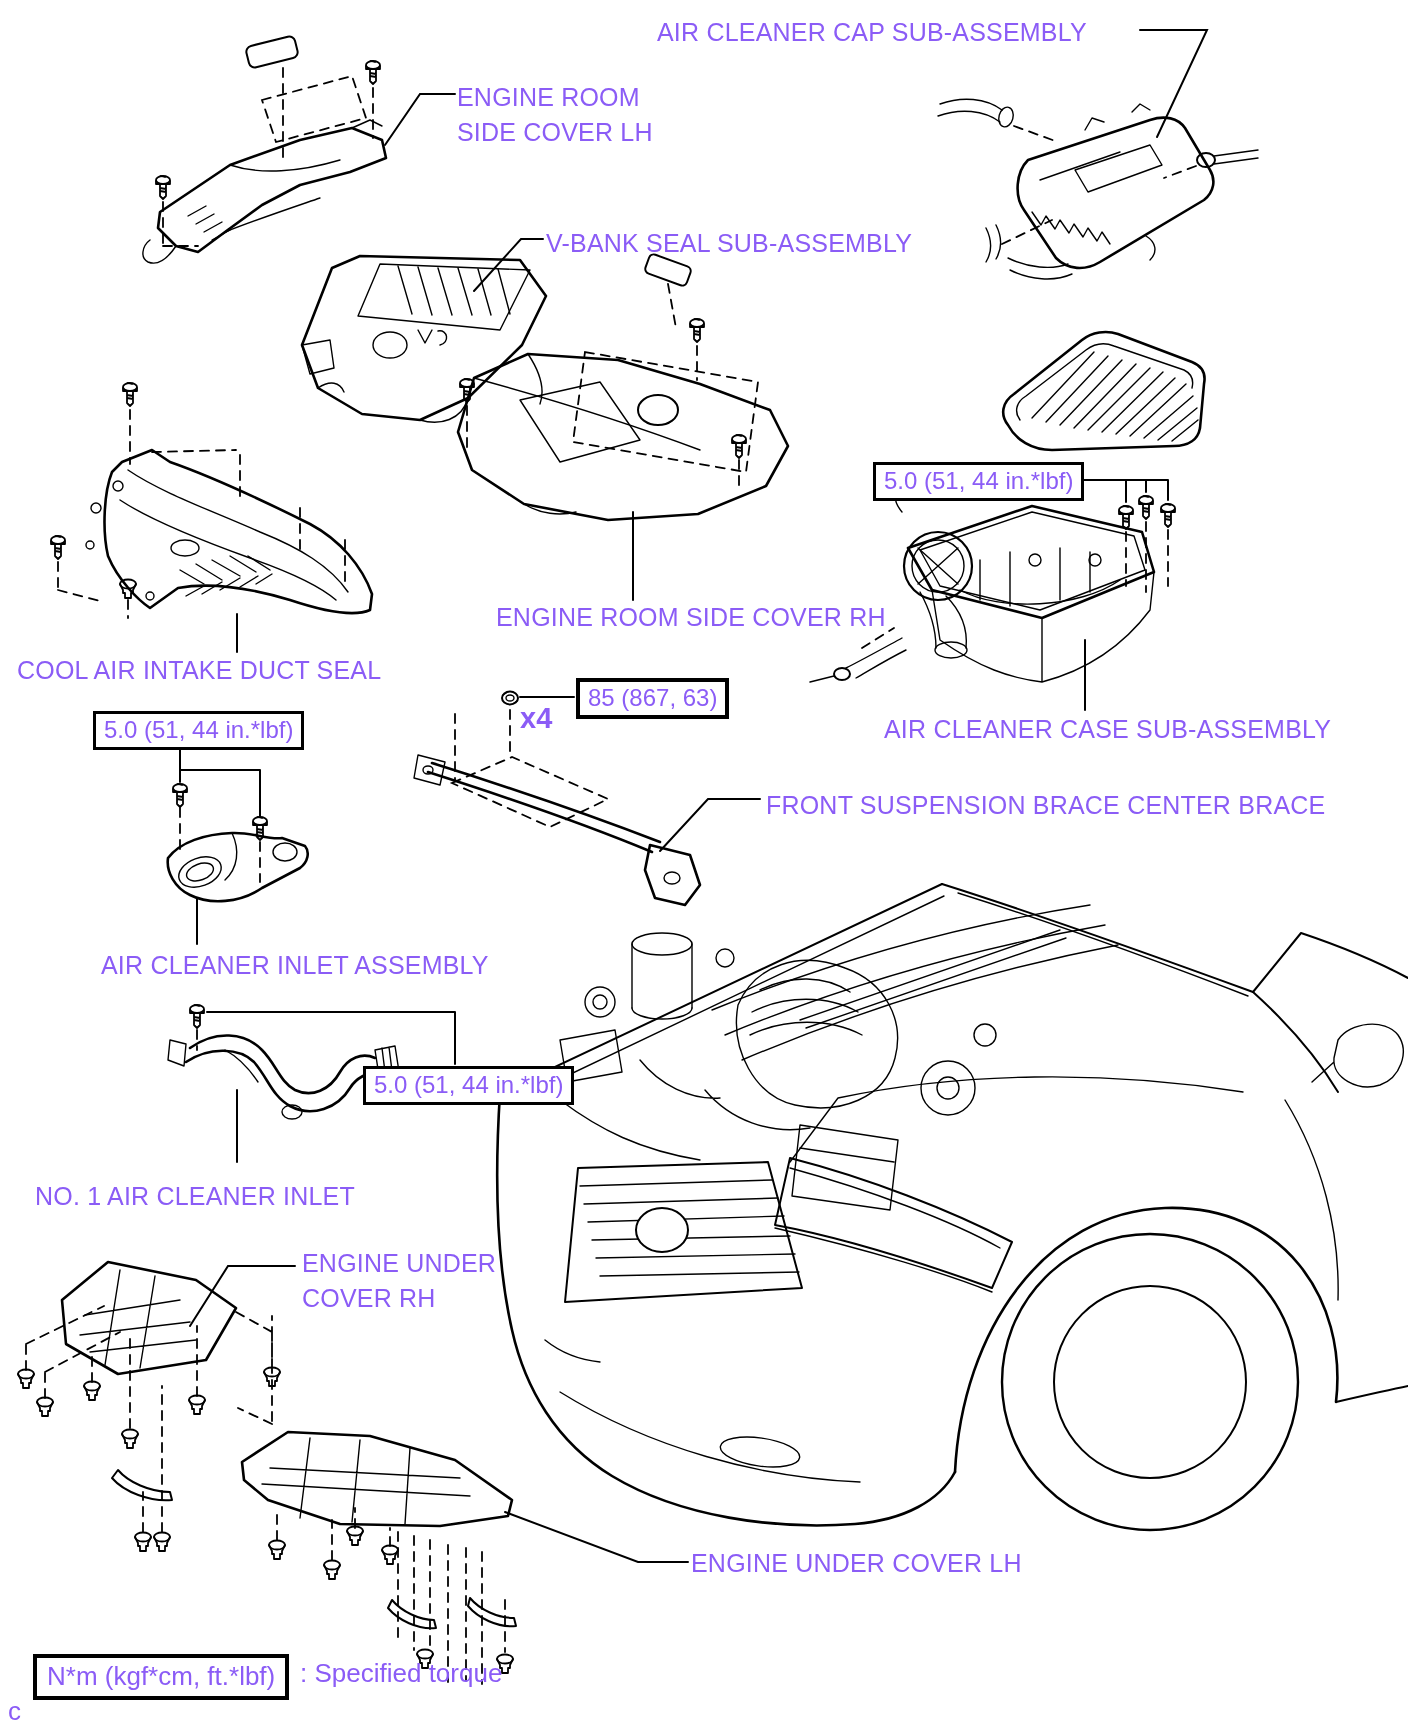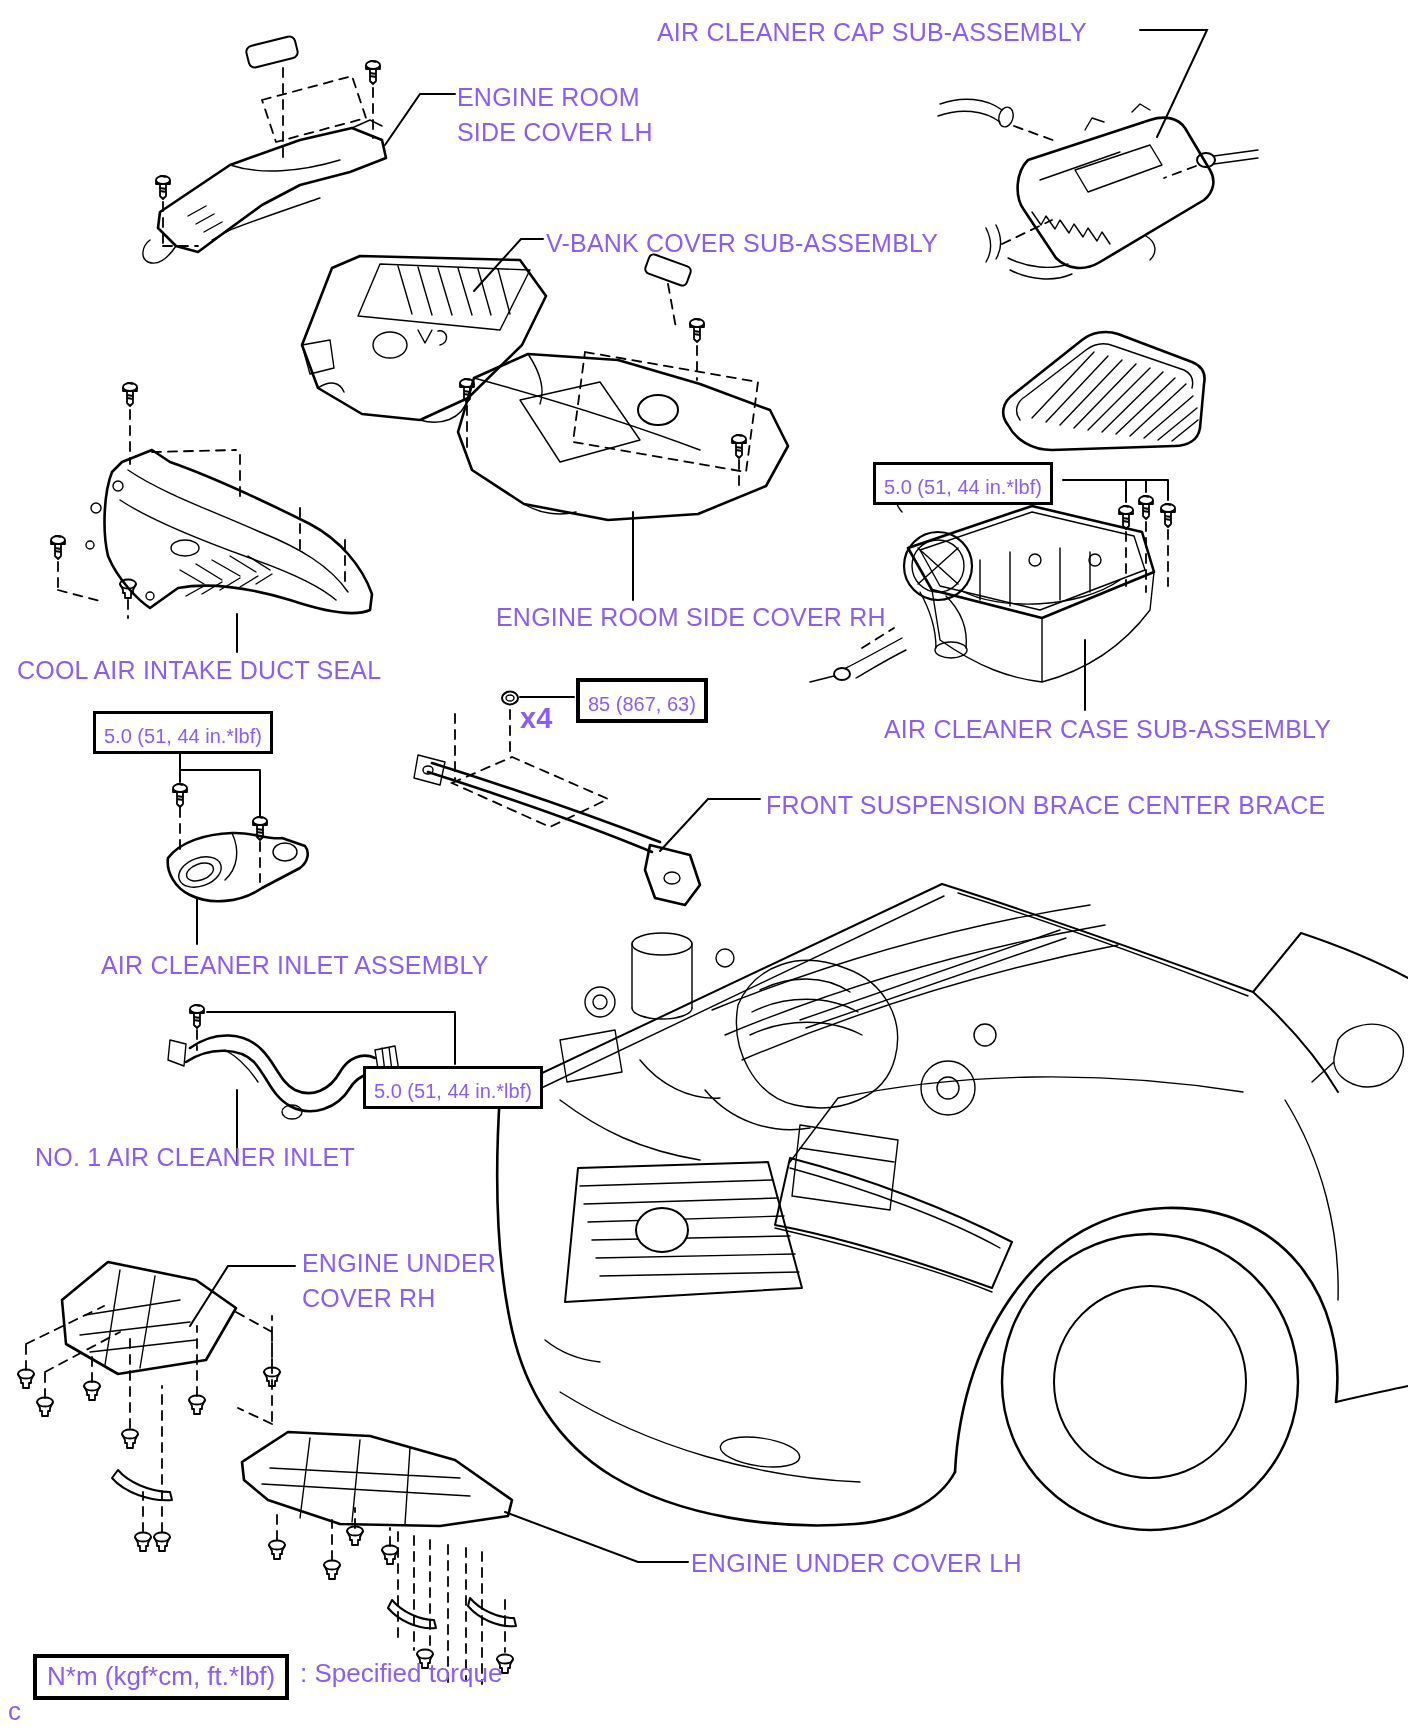--- a/index.html
+++ b/index.html
@@ -4,22 +4,22 @@
 <style>
   html,body{margin:0;padding:0;background:#fff}
   #stage{position:relative;width:1408px;height:1734px;background:#fff;overflow:hidden;
          font-family:"Liberation Sans",sans-serif;color:#8b5cf6}
   svg{position:absolute;left:0;top:0}
   .o{fill:none;stroke:#000;stroke-width:2.6;stroke-linejoin:round;stroke-linecap:round}
   .i{fill:none;stroke:#000;stroke-width:1.4;stroke-linejoin:round;stroke-linecap:round}
   .l{fill:none;stroke:#000;stroke-width:2;stroke-linecap:round}
   .d{fill:none;stroke:#000;stroke-width:1.8;stroke-dasharray:9 7;stroke-linecap:round}
   .lbl{position:absolute;white-space:nowrap;font-size:25px;line-height:35px;letter-spacing:.2px}
-  .tq{position:absolute;border:3px solid #000;background:#fff;font-size:20px;
-      padding:11px 8px 3px;white-space:nowrap}
+  .tq{position:absolute;border:3px solid #000;background:#fff;font-size:24px;
+      padding:2px 8px 3px;white-space:nowrap}
   .tq4{border-width:4px}
   .qty{position:absolute;font-size:29px;font-weight:bold;white-space:nowrap}
   .legend-note{position:absolute;font-size:26px;white-space:nowrap}
   .corner{position:absolute;font-size:26px}
 </style>
 </head>
 <body>
 
 <div id="stage">
 
@@ -277,33 +277,33 @@
   </g>
 </svg>
 
   <div class="lbl" style="left:657px;top:15px">AIR CLEANER CAP SUB-ASSEMBLY</div>
 
   <div class="lbl" style="left:457px;top:80px">
     <div>ENGINE ROOM</div>
     <div>SIDE COVER LH</div>
   </div>
 
-  <div class="lbl" style="left:546px;top:226px">V-BANK COVER SUB-ASSEMBLY</div>
+  <div class="lbl" style="left:546px;top:226px">V-BANK SEAL SUB-ASSEMBLY</div>
 
   <div class="lbl" style="left:496px;top:600px">ENGINE ROOM SIDE COVER RH</div>
 
   <div class="lbl" style="left:17px;top:653px">COOL AIR INTAKE DUCT SEAL</div>
 
   <div class="lbl" style="left:884px;top:712px">AIR CLEANER CASE SUB-ASSEMBLY</div>
 
   <div class="lbl" style="left:766px;top:788px">FRONT SUSPENSION BRACE CENTER BRACE</div>
 
   <div class="lbl" style="left:101px;top:948px">AIR CLEANER INLET ASSEMBLY</div>
 
-  <div class="lbl" style="left:35px;top:1140px">NO. 1 AIR CLEANER INLET</div>
+  <div class="lbl" style="left:35px;top:1179px">NO. 1 AIR CLEANER INLET</div>
 
   <div class="lbl" style="left:302px;top:1246px">
     <div>ENGINE UNDER</div>
     <div>COVER RH</div>
   </div>
 
   <div class="lbl" style="left:691px;top:1546px">ENGINE UNDER COVER LH</div>
 
   <div class="tq" style="left:93px;top:711px">5.0 (51, 44 in.*lbf)</div>
 

